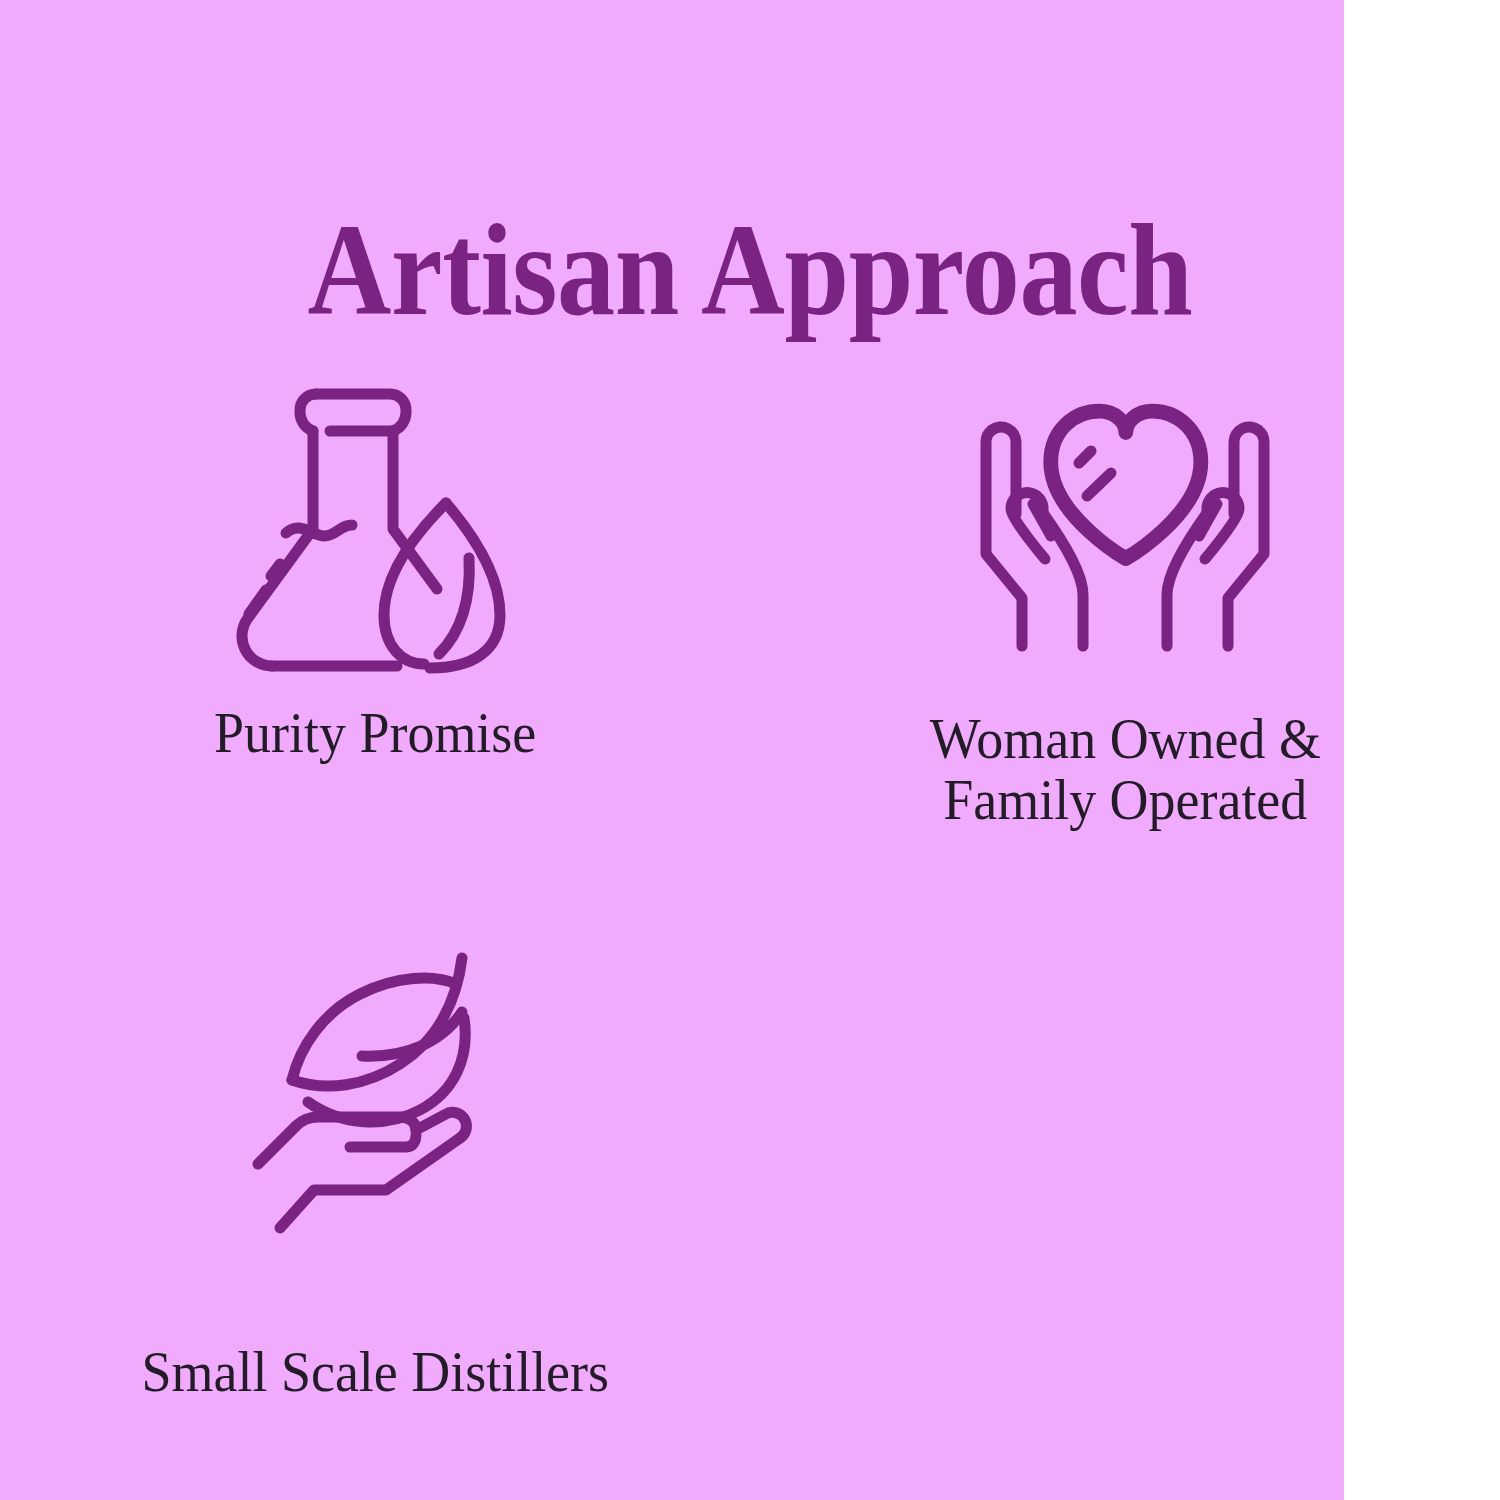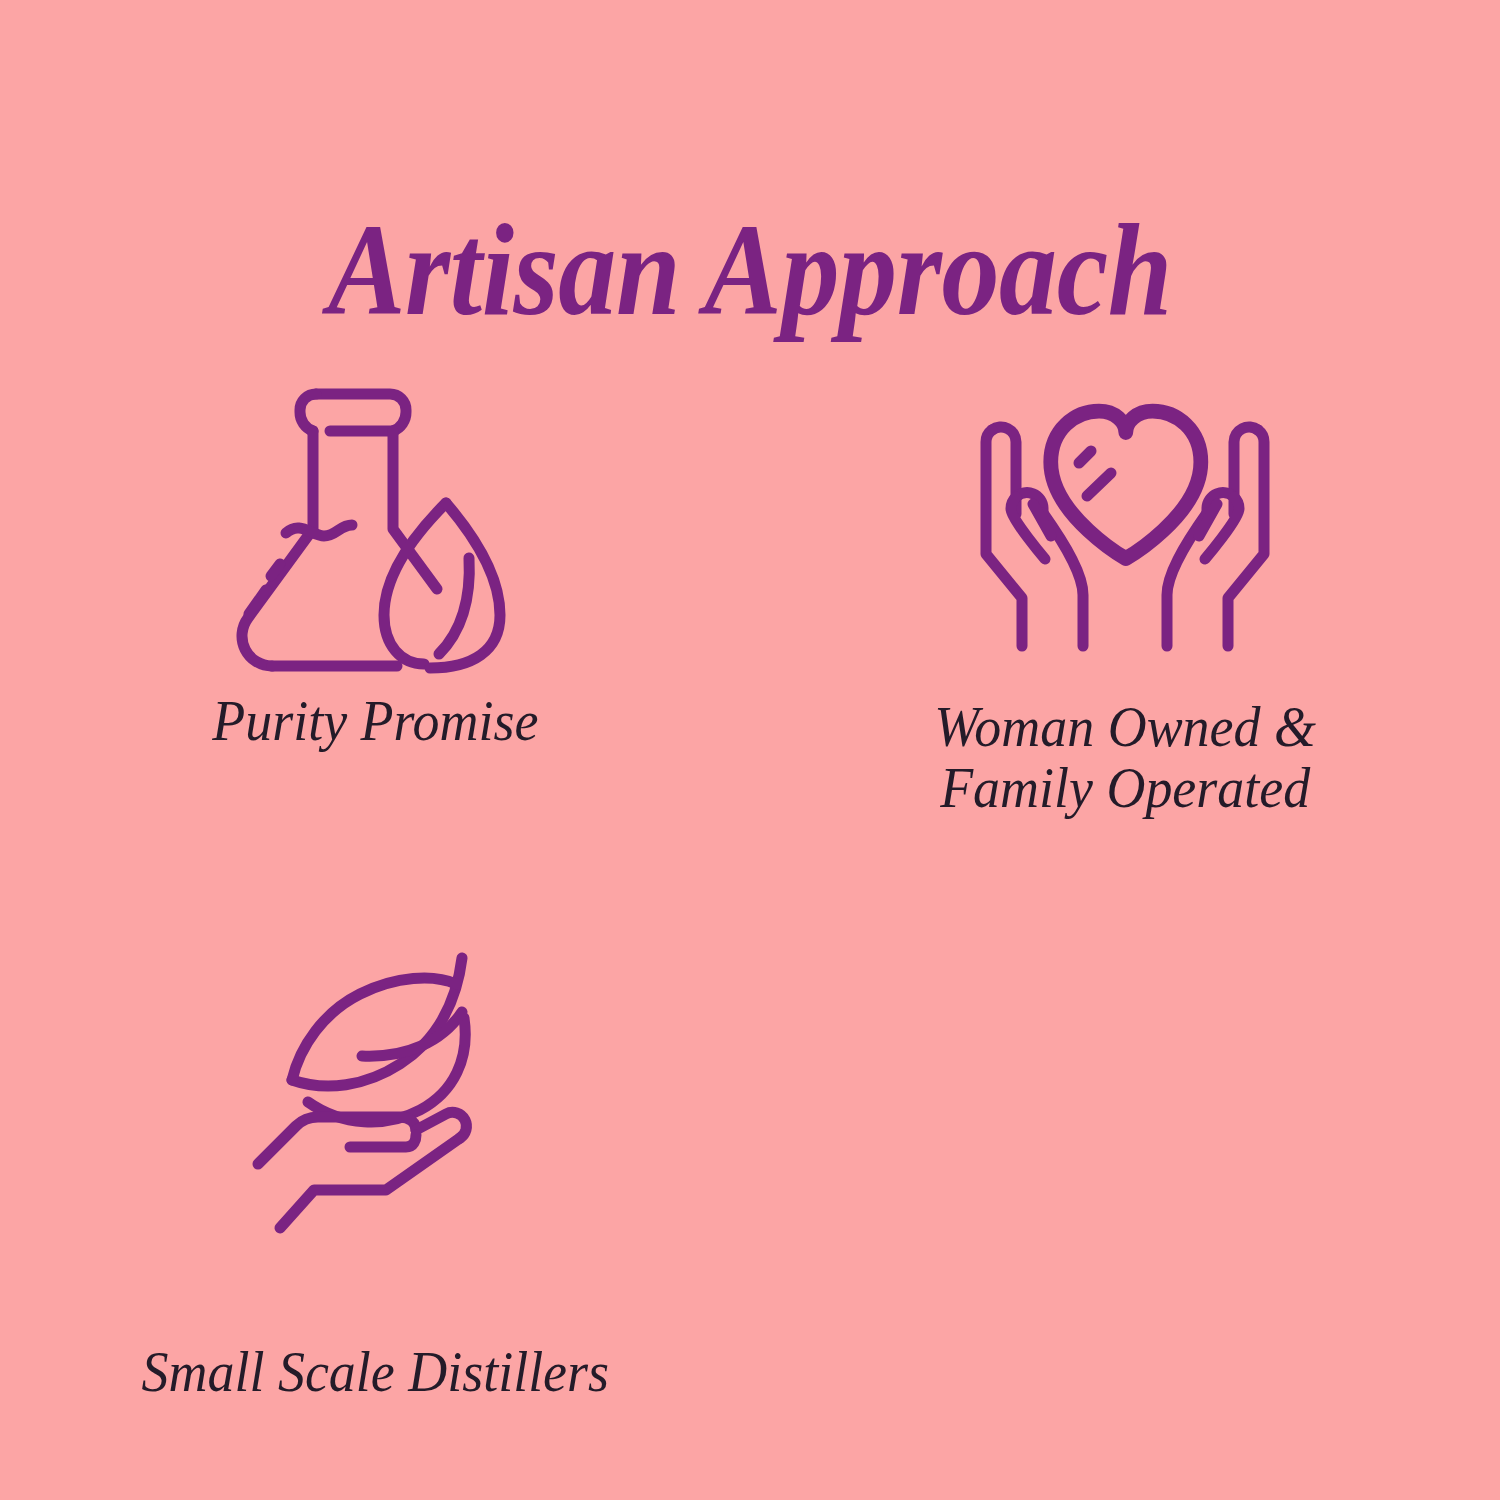--- a/index.html
+++ b/index.html
@@ -3,26 +3,25 @@
 <meta charset="utf-8">
 <title>Artisan Approach</title>
 <style>
   html, body {
     margin: 0;
     padding: 0;
     background: #ffffff;
   }
   #page {
     position: relative;
-    width: 1500px;
+    width: 1344px;
     height: 1500px;
-    background: #fca5a5;
+    background: #f0abfc;
     overflow: hidden;
     font-family: "Liberation Serif", "DejaVu Serif", serif;
-    font-style: italic;
     -webkit-font-smoothing: antialiased;
   }
 
   
   #heading {
     position: absolute;
     left: 0;
     top: 112px;
     width: 1500px;
     text-align: center;
@@ -47,20 +46,21 @@
     display: grid;
     grid-template-columns: 1fr 1fr;
     grid-template-rows: 1fr 1fr;
   }
   .cell {
     position: relative;
     display: flex;
     flex-direction: column;
     align-items: center;
     justify-content: flex-start;
+    gap: 12px;
   }
   .cell-1 { padding-top: 16px; }
   .cell-2 { padding-top: 22px; }
   .cell-3 { padding-top: 48px; justify-content: space-between; }
   .cell-4 { padding-top: 40px; }
 
   .icon-wrap {
     width: 300px;
     height: 300px;
     display: flex;

